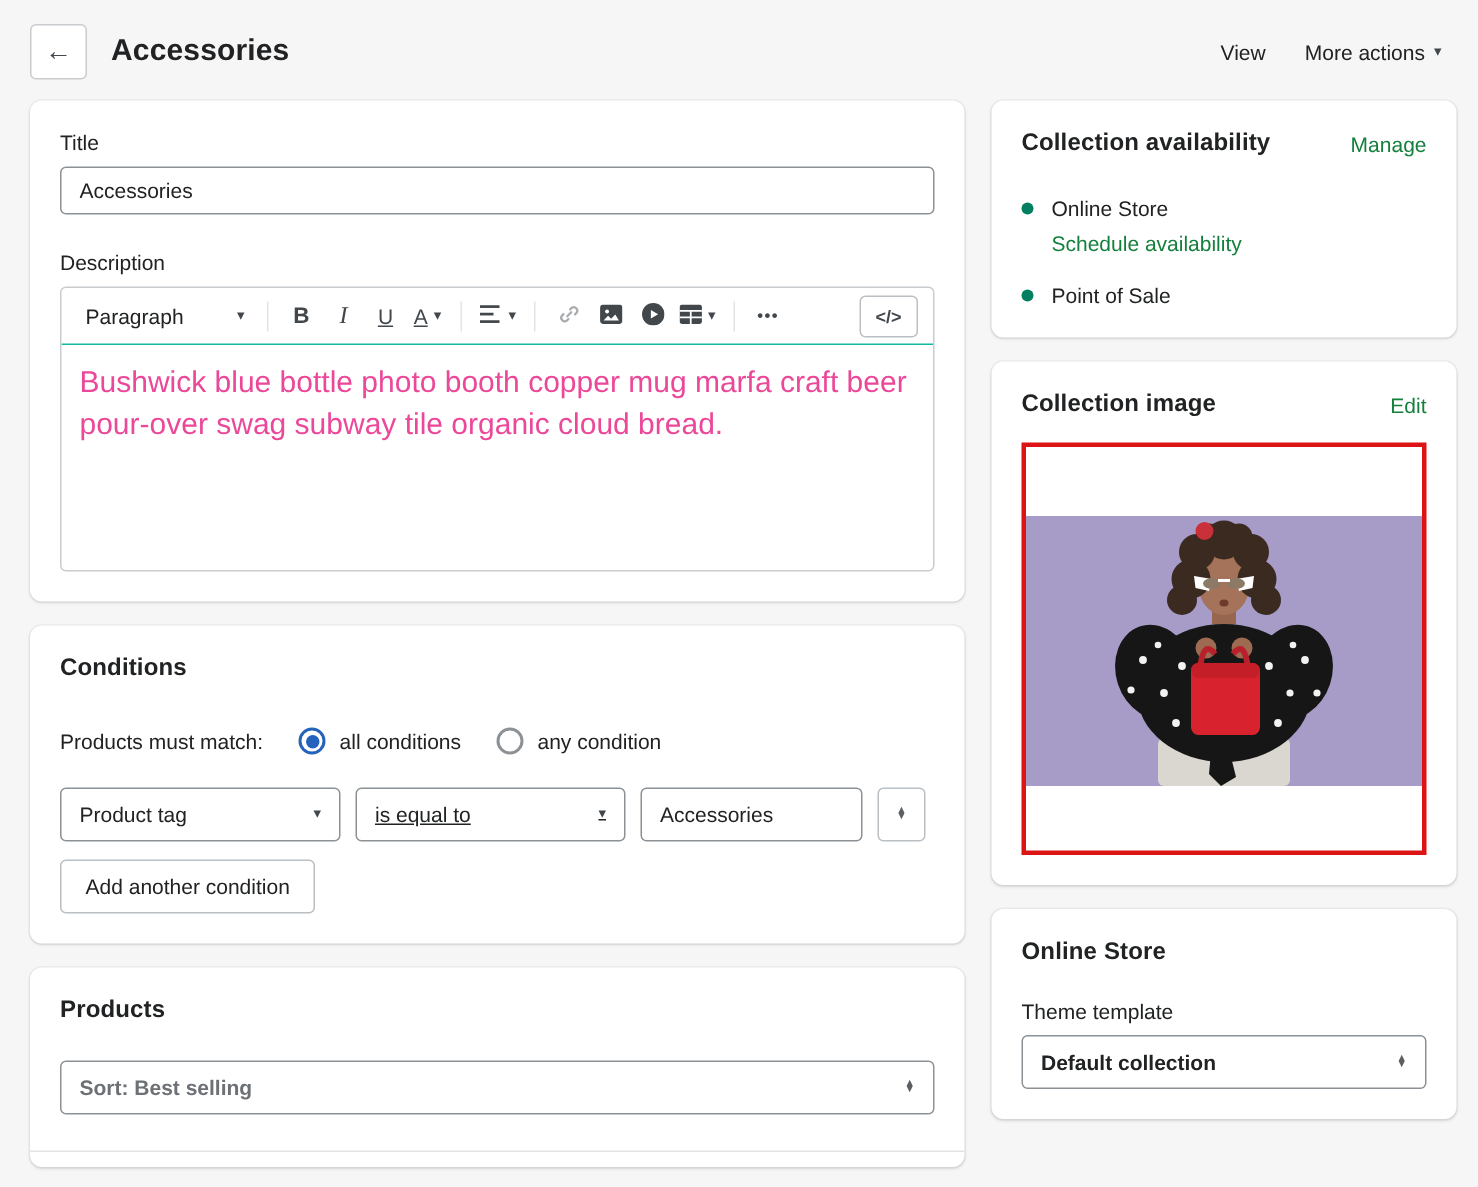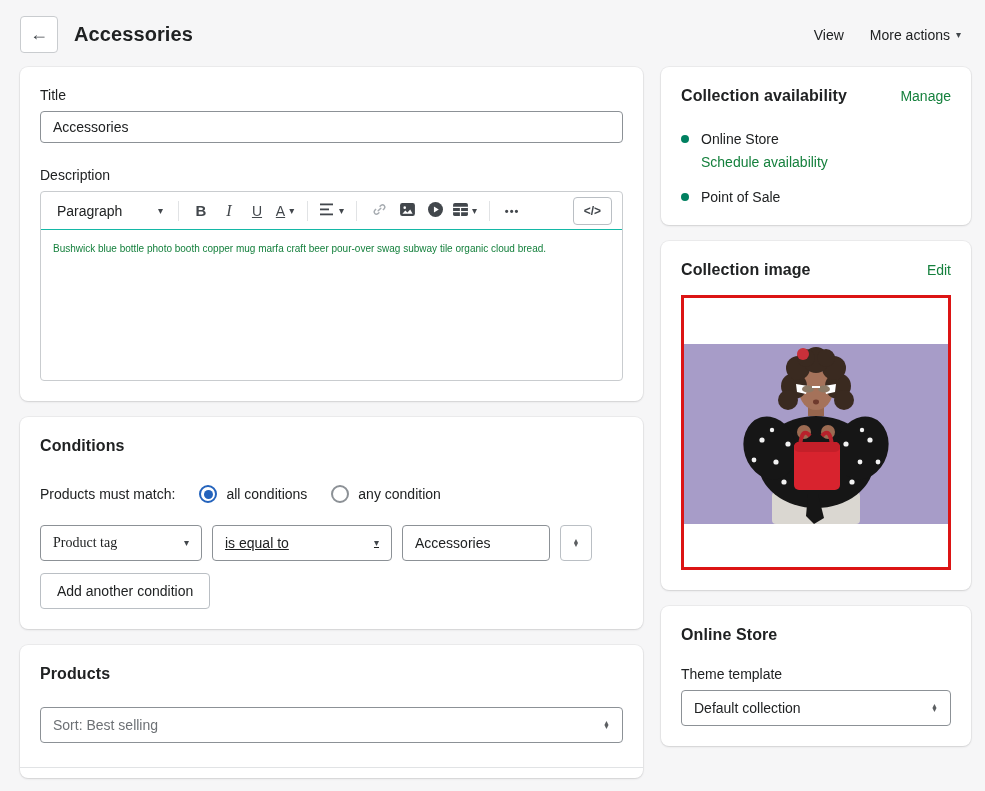--- a/index.html
+++ b/index.html
@@ -34,50 +34,50 @@
   .link { color:#15803d; text-decoration:none; font-size:14px; cursor:pointer; }
   
   .field-label { display:block; font-size:14px; margin-bottom:8px; }
   .text-input {
     width:100%; height:32px; border:1px solid #8c9196; border-radius:4px;
     padding:0 12px; font:inherit; color:#202223; background:#fff;
   }
   .select {
     height:36px; border:1px solid #8c9196; border-radius:4px; background:#fff;
     display:flex; align-items:center; justify-content:space-between;
-    padding:0 12px; cursor:pointer; font-size:14px;
+    padding:0 12px; cursor:pointer; font-size:14px;font-weight:bold;
   }
   .stepper { display:flex; flex-direction:column; align-items:center; line-height:.62; color:#5c5f62; }
   .stepper span { font-size:7px; }
   
   .desc-block { margin-top:24px; }
   .editor { border:1px solid #c9cccf; border-radius:4px; overflow:hidden; }
   .toolbar { display:flex; align-items:center; height:38px; padding:0 10px; border-bottom:1px solid #14b8a6; gap:2px; }
   .tb-sep { width:1px; height:20px; background:#e1e3e5; margin:0 7px; }
   .tb-btn { background:none; border:none; cursor:pointer; color:#42474c;
             display:flex; align-items:center; justify-content:center; gap:4px;
             min-width:26px; height:28px; font-size:14px; padding:0 3px; }
   .para-btn { min-width:118px; justify-content:space-between; padding:0 6px; font-size:14px; color:#202223; }
   .b-bold { font-weight:700; font-size:15px; }
   .b-italic { font-family:"Liberation Serif", serif; font-style:italic; font-size:16px; }
   .b-under { text-decoration:underline; }
   .b-color { text-decoration:underline; }
   .tb-more { letter-spacing:1px; font-size:11px; font-weight:700; }
   .code-btn { margin-left:auto; border:1px solid #babfc4; border-radius:4px; background:#fff;
               font-size:12px; font-weight:600; color:#42474c; padding:6px 10px; cursor:pointer; }
-  .editor-body { min-height:150px; padding:12px 12px; font-size:10px; line-height:1.38; color:#15803d; }
+  .editor-body { min-height:150px; padding:12px 12px; font-size:20px; line-height:1.38; color:#ec4899; }
   
   .match-row { display:flex; align-items:center; gap:24px; margin-top:30px; }
   .radio-opt { display:flex; align-items:center; gap:9px; cursor:pointer; }
   .radio { width:18px; height:18px; border-radius:50%; border:2px solid #8c9196; background:#fff;
            display:flex; align-items:center; justify-content:center; }
   .radio.checked { border-color:#2463bc; }
   .radio.checked::after { content:""; width:9px; height:9px; border-radius:50%; background:#2463bc; }
   .cond-row { display:flex; gap:10px; margin-top:22px; }
-  .w-field { width:162px; font-weight:500;font-family:Liberation Serif, serif; }
+  .w-field { width:187px; font-weight:500; }
   .w-op { width:180px; font-weight:500;text-decoration:underline; }
   .w-val { width:148px; height:36px; }
   .sq-btn { width:32px; height:36px; border:1px solid #babfc4; border-radius:4px; background:#fff;
             display:flex; align-items:center; justify-content:center; cursor:pointer; }
   .add-btn { margin-top:12px; height:36px; padding:0 16px; background:#fff; border:1px solid #babfc4;
              border-radius:4px; font:inherit; font-weight:500; color:#202223; cursor:pointer; }
   
   .card-products { padding:20px 0 10px; }
   .card-products .inner { padding:0 20px; }
   .card-products h2 { margin-bottom:24px; }

